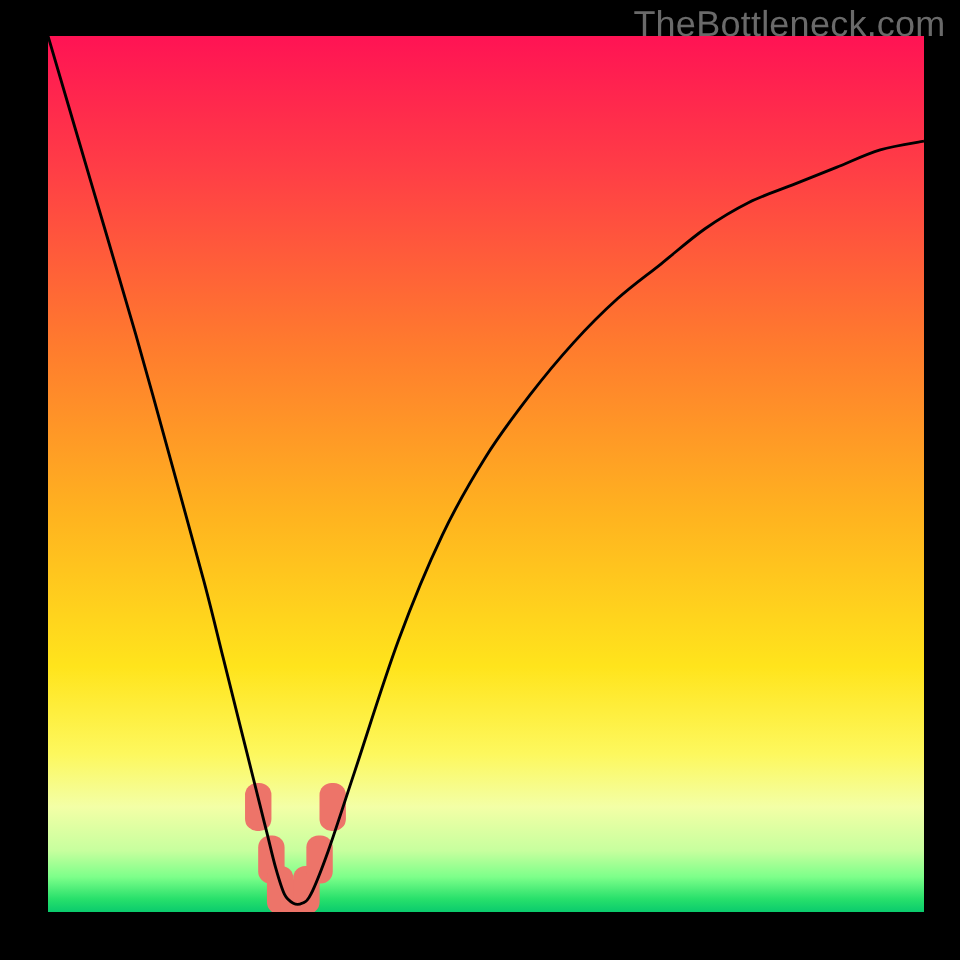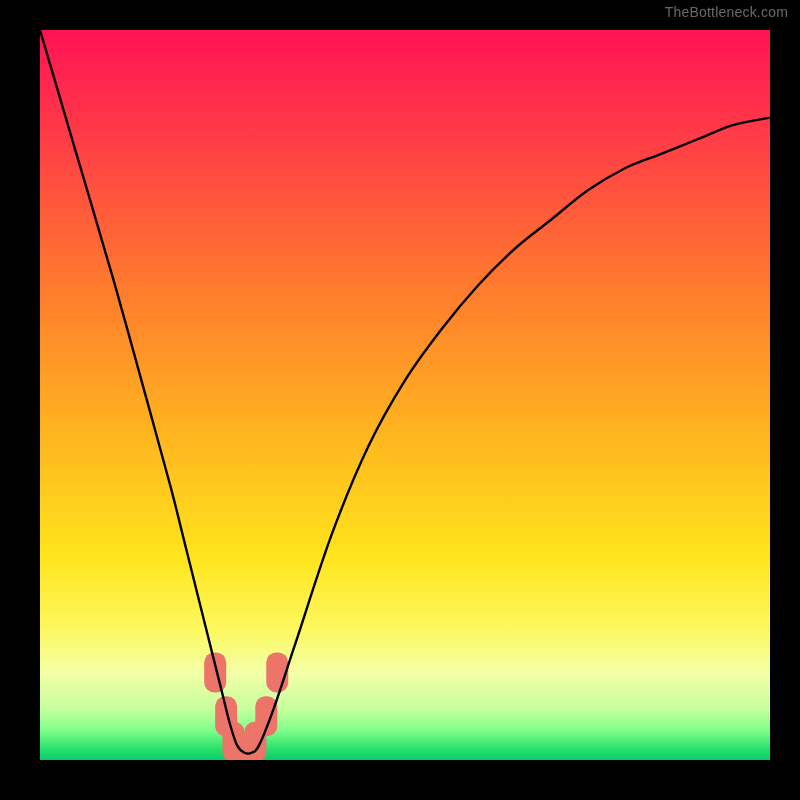--- a/index.html
+++ b/index.html
@@ -37,21 +37,21 @@
     left: 0;
     top: 0;
     width: 100%;
     height: 100%;
   }
   .watermark {
     position: absolute;
     top: 4px;
     right: 12px;
     font-family: Arial, Helvetica, sans-serif;
-    font-size: 14px;
+    font-size: 30px;
     color: #6a6a6a;
     letter-spacing: 0.2px;
   }
 </style>
 </head>
 <body>
 
 <div class="frame">
 
   <div class="plot-area">

